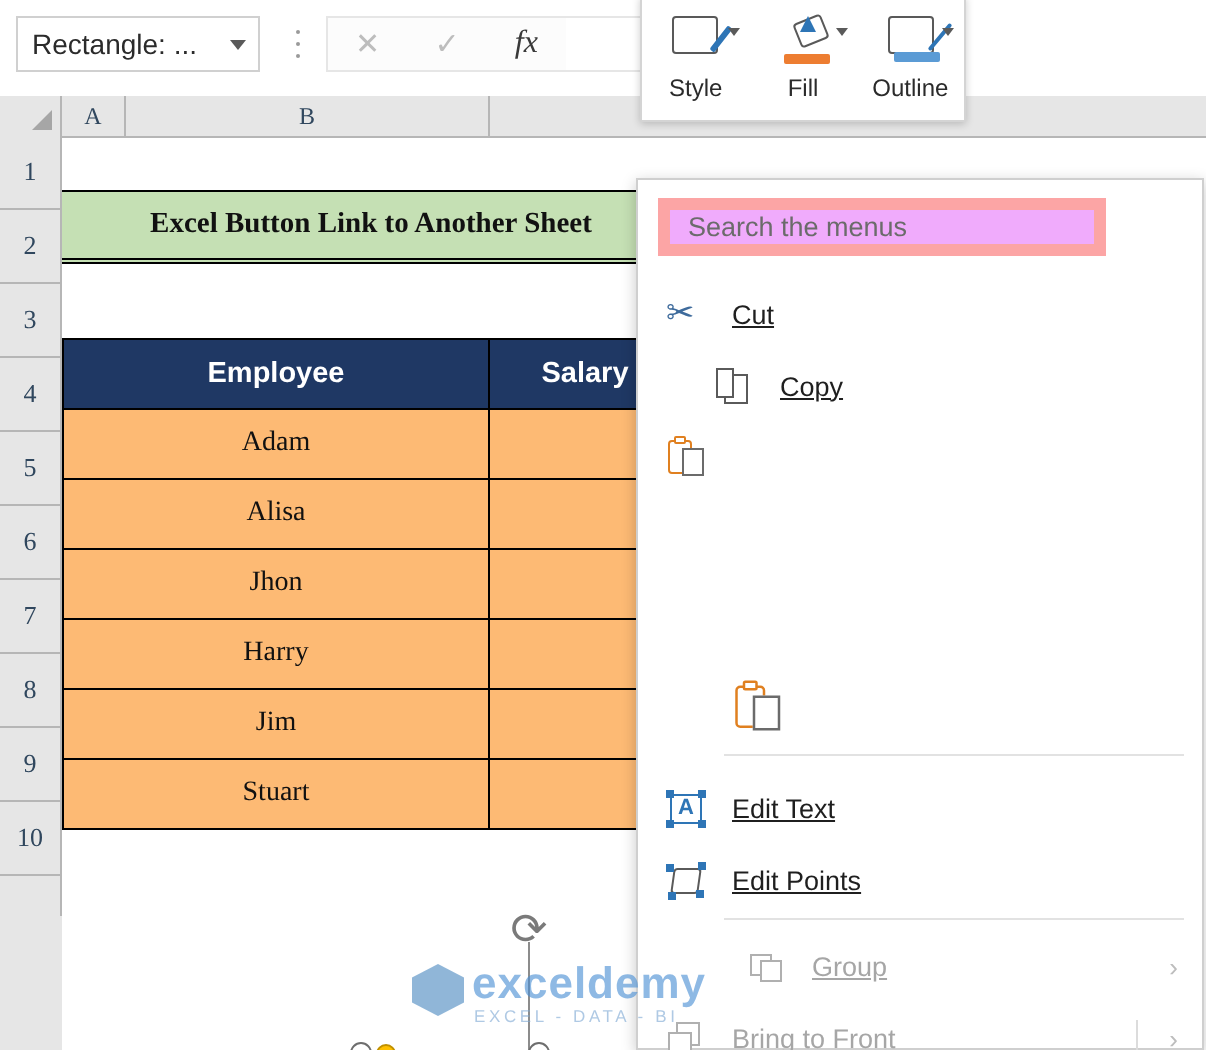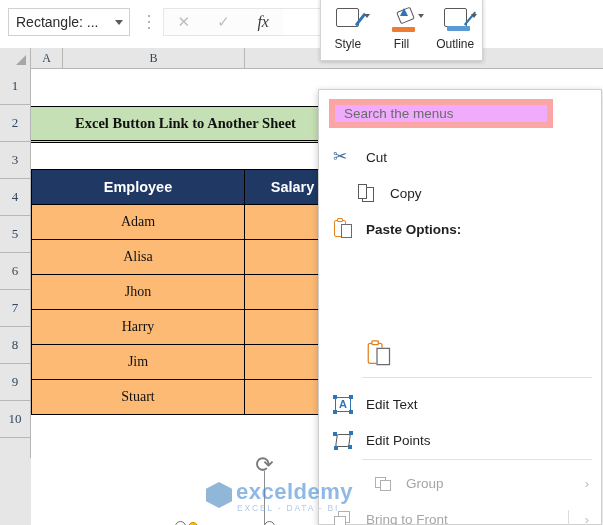--- a/index.html
+++ b/index.html
@@ -94,21 +94,20 @@
     position:absolute;left:0;top:410px;width:31px;height:67px;background:#e6e6e6;
   }
 
   
   #title-cell{
     position:absolute;left:0px;top:26px;width:309px;height:37px;
     background:#c5e0b4;
     border-top:1px solid #000000;border-bottom:3px double #000000;
     display:flex;align-items:center;justify-content:center;
     box-sizing:border-box;
-    margin-top:11px;
   }
   #title-text{
     font-size:14.5px;font-weight:bold;color:#111111;white-space:nowrap;
     font-family:"Liberation Serif",serif;
   }
 
   
   #tbl{
     position:absolute;left:0px;top:100px;width:309px;
     border-collapse:collapse;table-layout:fixed;
@@ -196,21 +195,21 @@
   }
   #ctx-search-ph{padding-left:9px;font-size:13.5px;color:#6b6b6b;}
   .ctx-item{
     position:absolute;left:1px;width:282px;height:36px;
     display:flex;align-items:center;box-sizing:border-box;
   }
   .ctx-ico{
     width:46px;height:36px;display:flex;align-items:center;justify-content:center;
   }
   .ctx-lbl{
-    font-size:13.5px;color:#1f1f1f;
+    font-size:13.5px;color:#1f1f1f;text-decoration:underline;
   }
   .ctx-item.bold .ctx-lbl{font-weight:bold;}
   .ctx-item.disabled .ctx-lbl{color:#a6a6a6;}
   .ctx-arrow{
     position:absolute;right:13px;top:11px;font-size:13px;color:#707070;
   }
   .ctx-item.disabled .ctx-arrow{color:#bdbdbd;}
   .ctx-sep-v{
     position:absolute;right:33px;top:9px;width:1px;height:18px;background:#dcdcdc;
   }
@@ -427,21 +426,20 @@
   </div>
 
   <div class="ctx-item bold" style="top:121px;">
     <div class="ctx-ico">
       <span class="clip-ic">
           <span class="board"></span>
           <span class="clipt"></span>
           <span class="page"></span>
         </span>
     </div>
-    <div class="ctx-lbl">Paste Options:</div>
   </div>
 
   <div id="paste-row">
     <span class="clip-ic" style="transform:scale(1.25);display:inline-block;margin-left:4px;margin-top:6px;">
       <span class="board"></span><span class="clipt"></span><span class="page"></span>
     </span>
   </div>
 
   <div class="ctx-div" style="top:287px;"></div>
 

